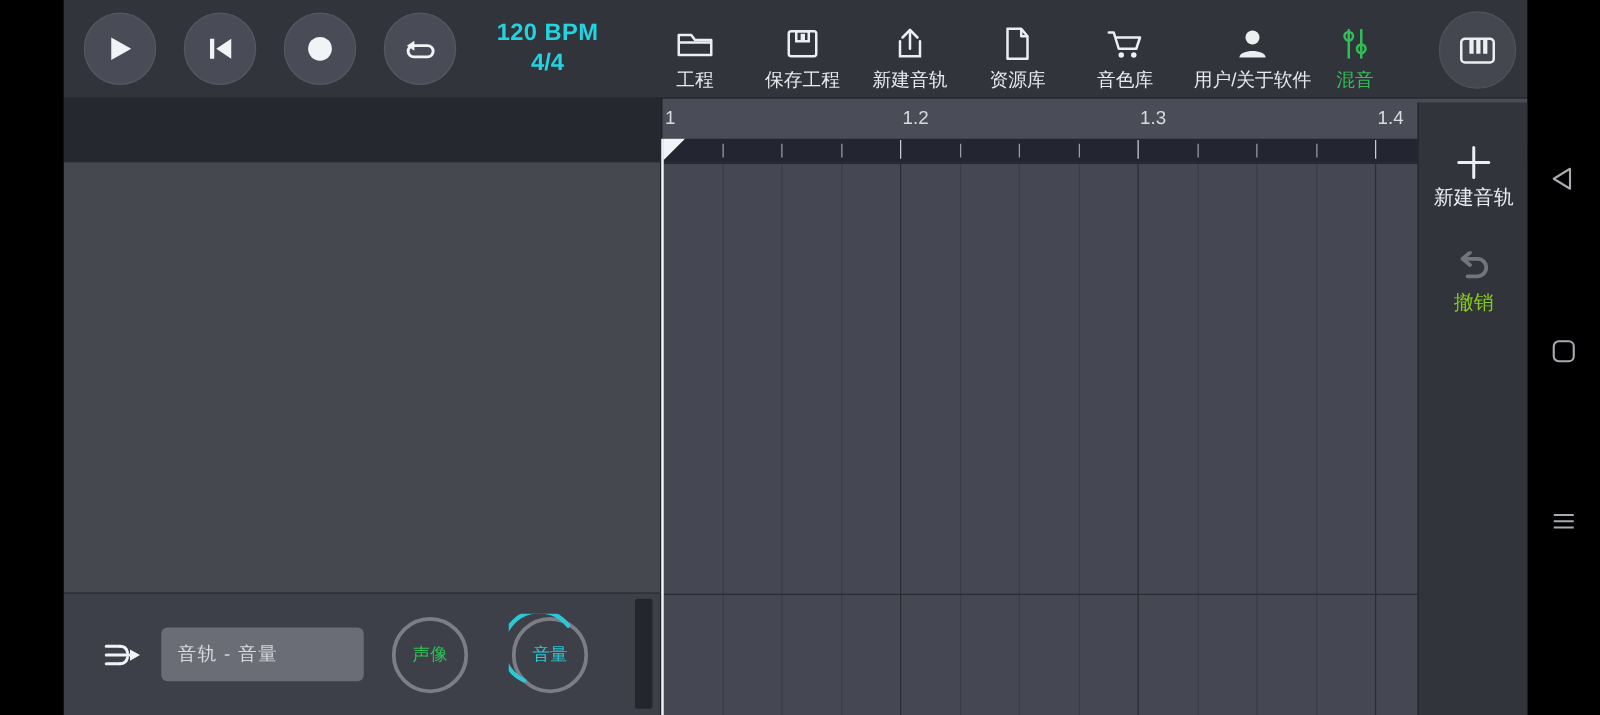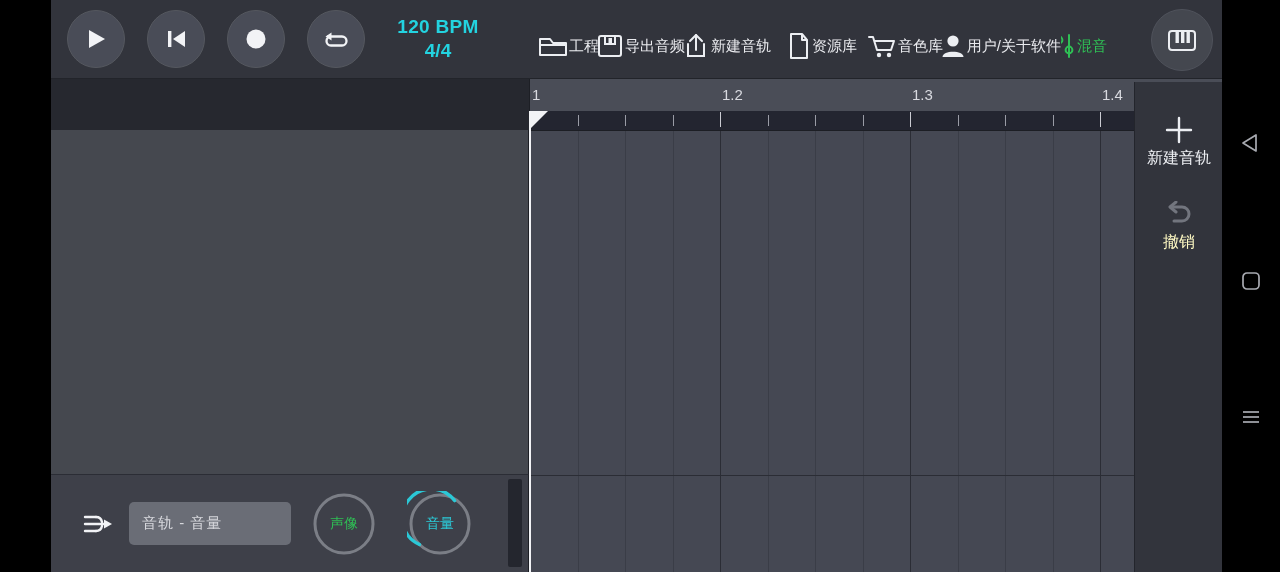--- a/index.html
+++ b/index.html
@@ -28,21 +28,21 @@
   }
   .tbtn svg{display:block;}
   .tempo{
     width:118px;text-align:center;color:#23d3e0;
     line-height:1.24;margin-left:14px;flex:none;
   }
   .tempo .bpm{font-size:19px;font-weight:bold;letter-spacing:.3px;}
   .tempo .sig{font-size:19px;font-weight:bold;}
   .menu{display:flex;align-items:flex-start;margin-left:16px;flex:none;}
   .mitem{
-    width:86px;display:flex;flex-direction:row;align-items:center;
+    width:86px;display:flex;flex-direction:column;align-items:center;
     justify-content:flex-end;padding-top:13px;box-sizing:border-box;
   }
   .mitem.wide{width:118px;}
   .mitem .ic{height:36px;display:flex;align-items:center;justify-content:center;}
   .mitem .lb{
     font-size:15px;color:#e9eaee;margin-top:2px;white-space:nowrap;
   }
   .mitem.mixer .lb{color:#2fbf55;}
   .mitem.mixer{width:46px;overflow:hidden;}
   .kbdbtn{
@@ -124,21 +124,21 @@
     background:#32343c;border-left:1px solid #23252c;box-sizing:border-box;
     z-index:20;
   }
   .railitem{
     width:88px;display:flex;flex-direction:column;align-items:center;
   }
   .railitem .rl{font-size:16px;margin-top:1px;}
   .railitem.add{margin-top:31px;}
   .railitem.add .rl{color:#eceef2;}
   .railitem.undo{margin-top:32px;}
-  .railitem.undo .rl{color:#fef9c3;}
+  .railitem.undo .rl{color:#84cc16;}
   
   .navbar{
     position:absolute;left:1222px;top:0;width:58px;height:572px;
     background:#000;
   }
   .navbtn{
     position:absolute;left:0;width:58px;display:flex;
     align-items:center;justify-content:center;
   }
   .leftblack{position:absolute;left:0;top:0;width:51px;height:572px;background:#000;}
@@ -195,21 +195,21 @@
       </div>
 
       <div class="mitem">
         <div class="ic">
           <svg width="30" height="28" viewBox="0 0 30 28">
             <rect x="4" y="4" width="22" height="20" rx="2" fill="none" stroke="#eceef2" stroke-width="2"></rect>
             <rect x="10" y="4" width="10" height="8" fill="none" stroke="#eceef2" stroke-width="2"></rect>
             <rect x="13.5" y="6" width="3.5" height="5" fill="#eceef2"></rect>
           </svg>
         </div>
-        <div class="lb">导出音频</div>
+        <div class="lb">保存工程</div>
       </div>
 
       <div class="mitem">
         <div class="ic">
           <svg width="30" height="30" viewBox="0 0 30 30">
             <path d="M7 13 V25 H23 V13" fill="none" stroke="#eceef2" stroke-width="2" stroke-linecap="round"></path>
             <line x1="15" y1="4" x2="15" y2="19" stroke="#eceef2" stroke-width="2" stroke-linecap="round"></line>
             <polyline points="9,10 15,4 21,10" fill="none" stroke="#eceef2" stroke-width="2" stroke-linecap="round" stroke-linejoin="round"></polyline>
           </svg>
         </div>

